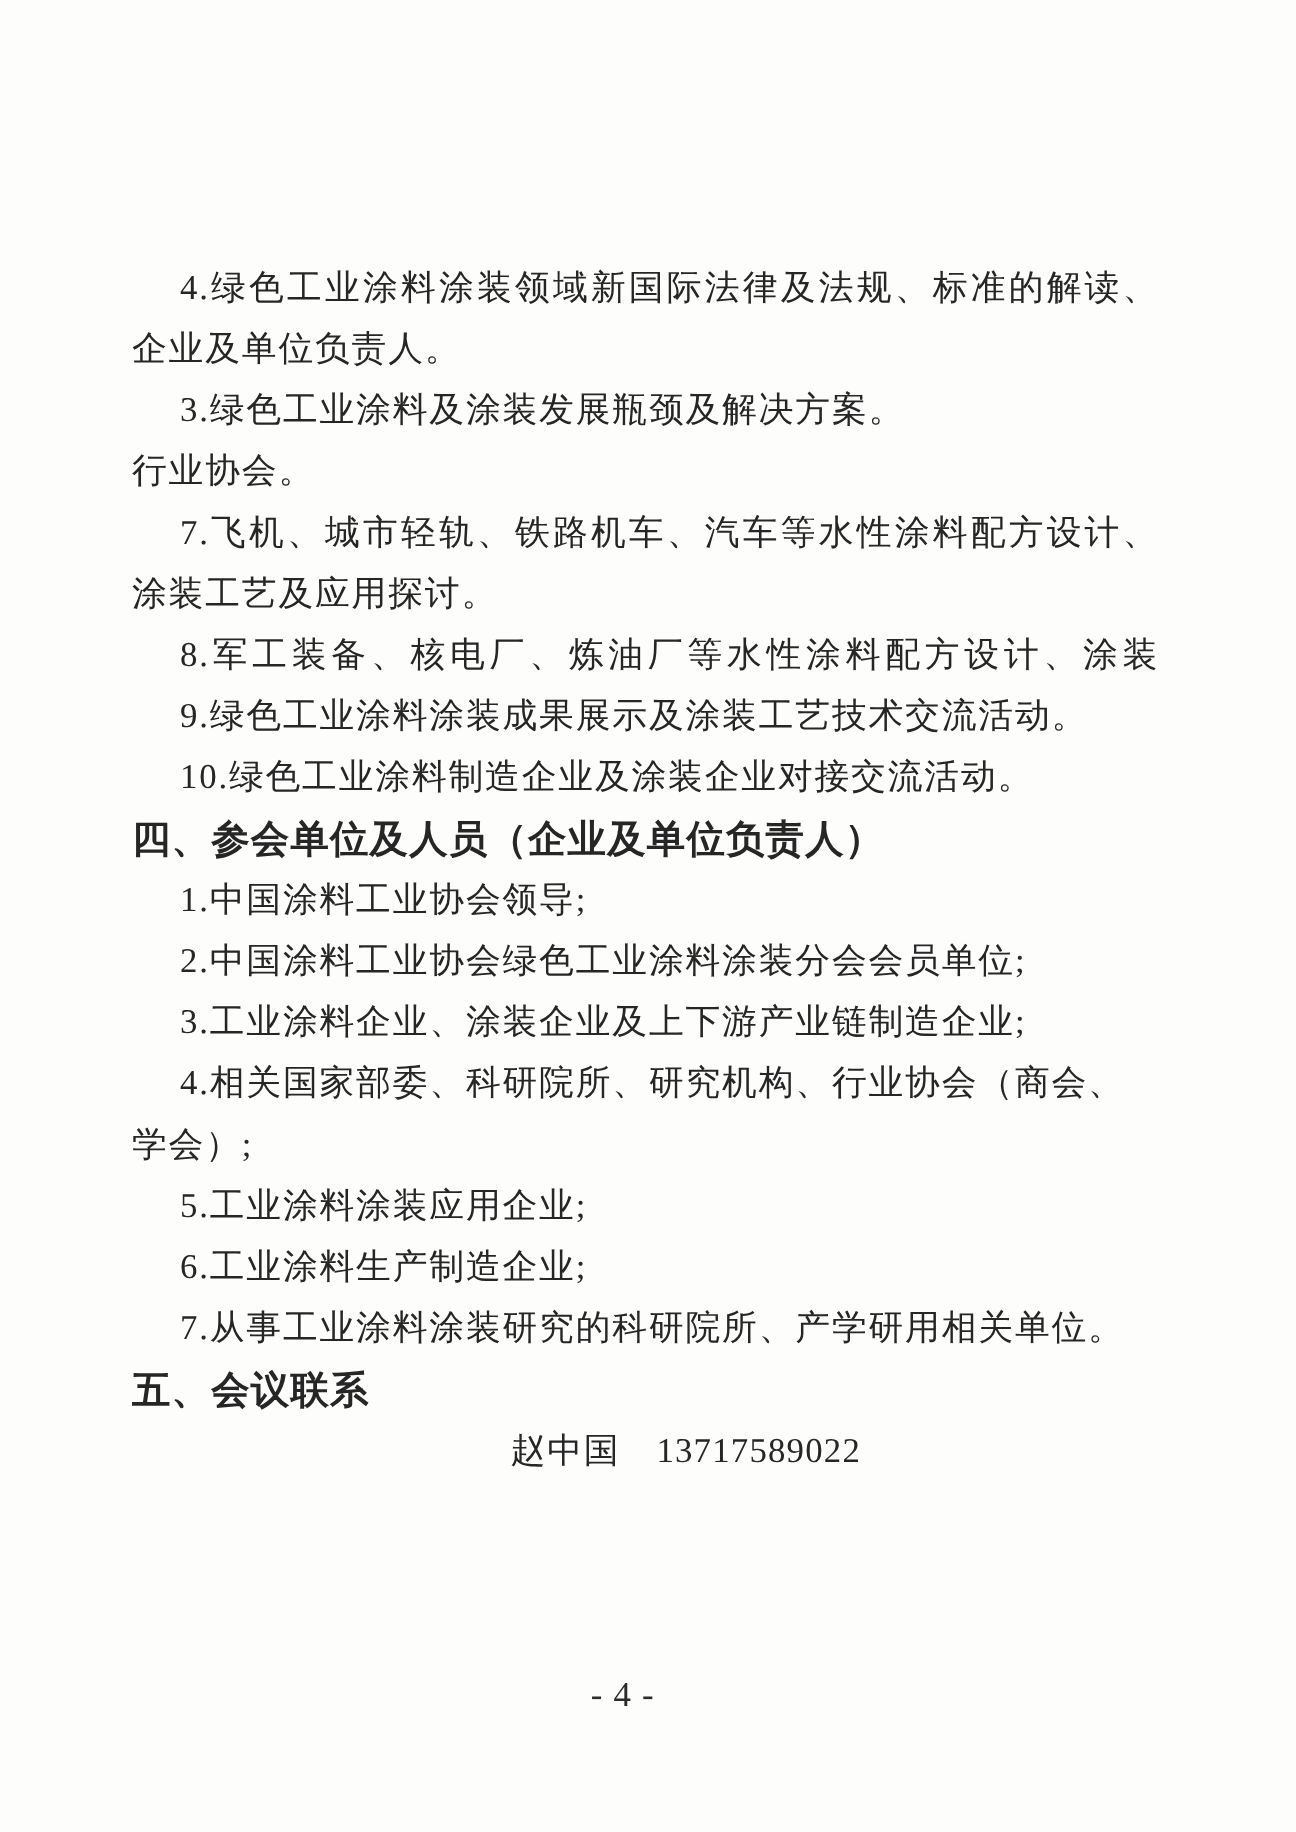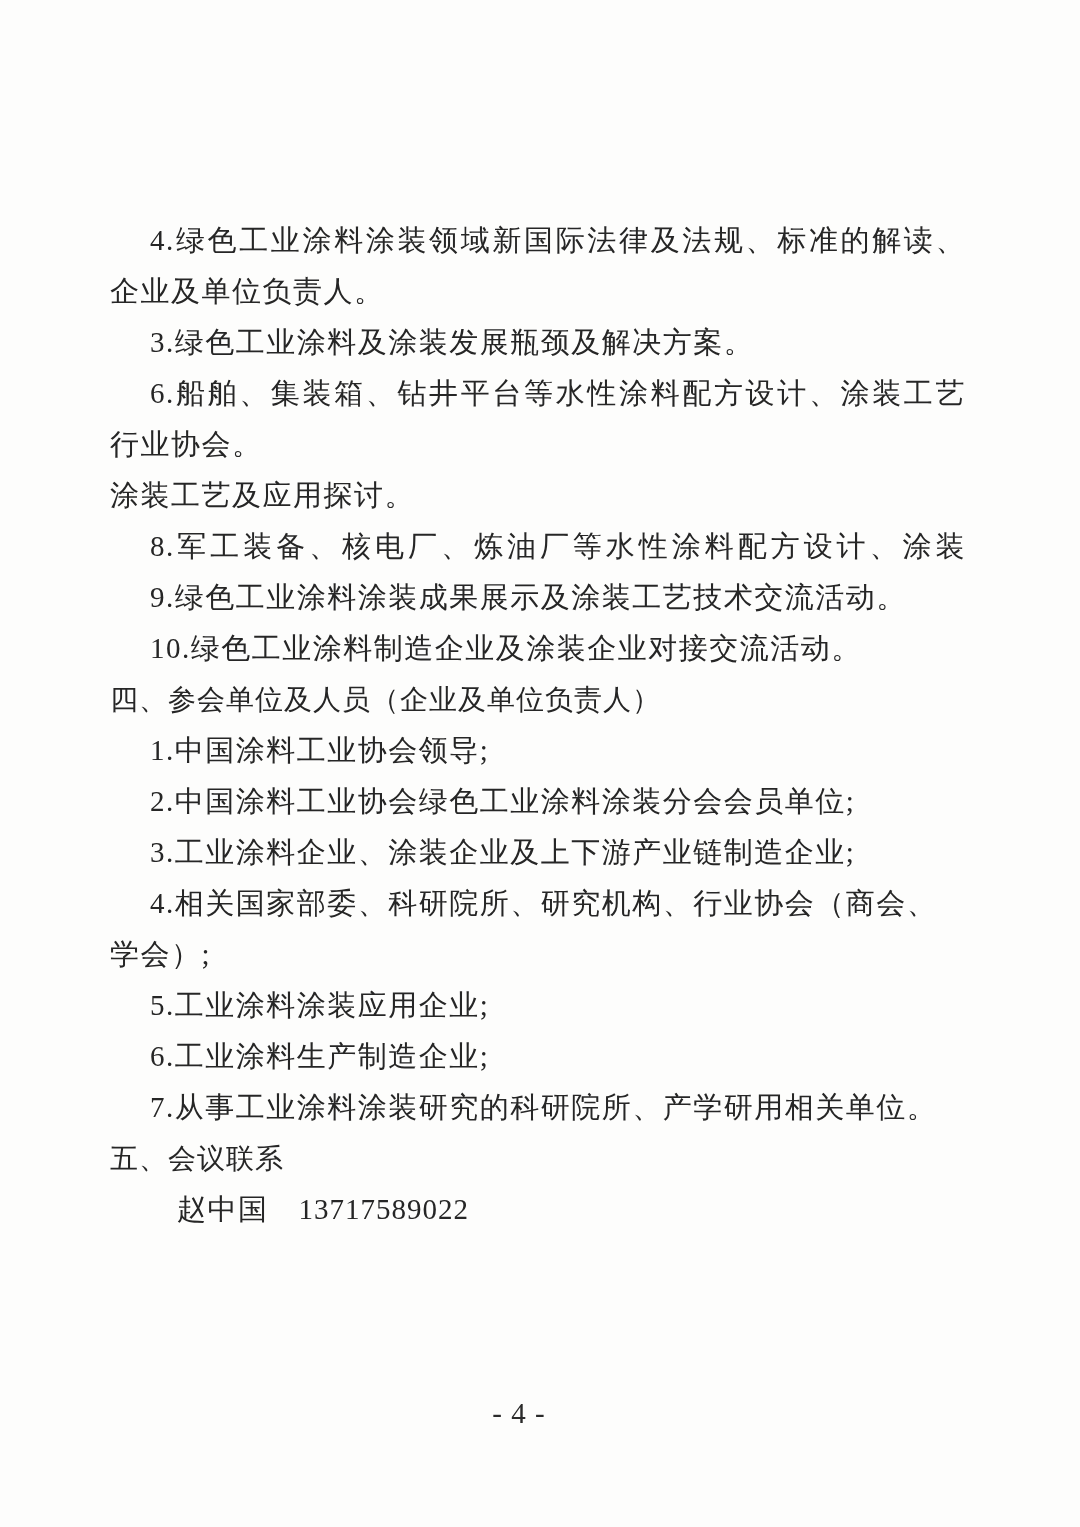--- a/index.html
+++ b/index.html
@@ -25,29 +25,29 @@
     letter-spacing: 1.5px;
   }
   .ln {
     height: 51px;
     line-height: 51px;
     text-align: left;
   }
   
   .ind { text-indent: 40px; }
   
-  .ind2 { text-indent: 67px; }
+  .ind2 { text-indent: 67px; text-align: center; }
   
   .jf {
     text-align: justify;
     text-align-last: justify;
   }
   .hd {
-    font-weight: 400;
-    font-size: 28px;
+    font-weight: 700;
+    font-size: 32px;
     letter-spacing: 1px;
   }
   .contact-phone { margin-left: 30px; letter-spacing: 1px; }
   .footer {
     position: absolute;
     top: 1393px;
     left: 0;
     width: 1038px;
     height: 40px;
     line-height: 40px;
@@ -61,23 +61,23 @@
 <body>
 
 <div class="sheet">
   <div class="text-block">
 
     <div class="ln ind jf">4.绿色工业涂料涂装领域新国际法律及法规、标准的解读、</div>
     <div class="ln">企业及单位负责人。</div>
 
     <div class="ln ind">3.绿色工业涂料及涂装发展瓶颈及解决方案。</div>
 
-    <div class="ln ind jf">6.船舶、集装箱、钻井平台等水性涂料配方设计、涂装工艺</div>
     <div class="ln">行业协会。</div>
 
+    <div class="ln ind jf">7.飞机、城市轻轨、铁路机车、汽车等水性涂料配方设计、</div>
     <div class="ln">涂装工艺及应用探讨。</div>
 
     <div class="ln ind jf">8.军工装备、核电厂、炼油厂等水性涂料配方设计、涂装</div>
 
     <div class="ln ind">9.绿色工业涂料涂装成果展示及涂装工艺技术交流活动。</div>
 
     <div class="ln ind">10.绿色工业涂料制造企业及涂装企业对接交流活动。</div>
 
     <div class="ln hd">四、参会单位及人员（企业及单位负责人）</div>
 

